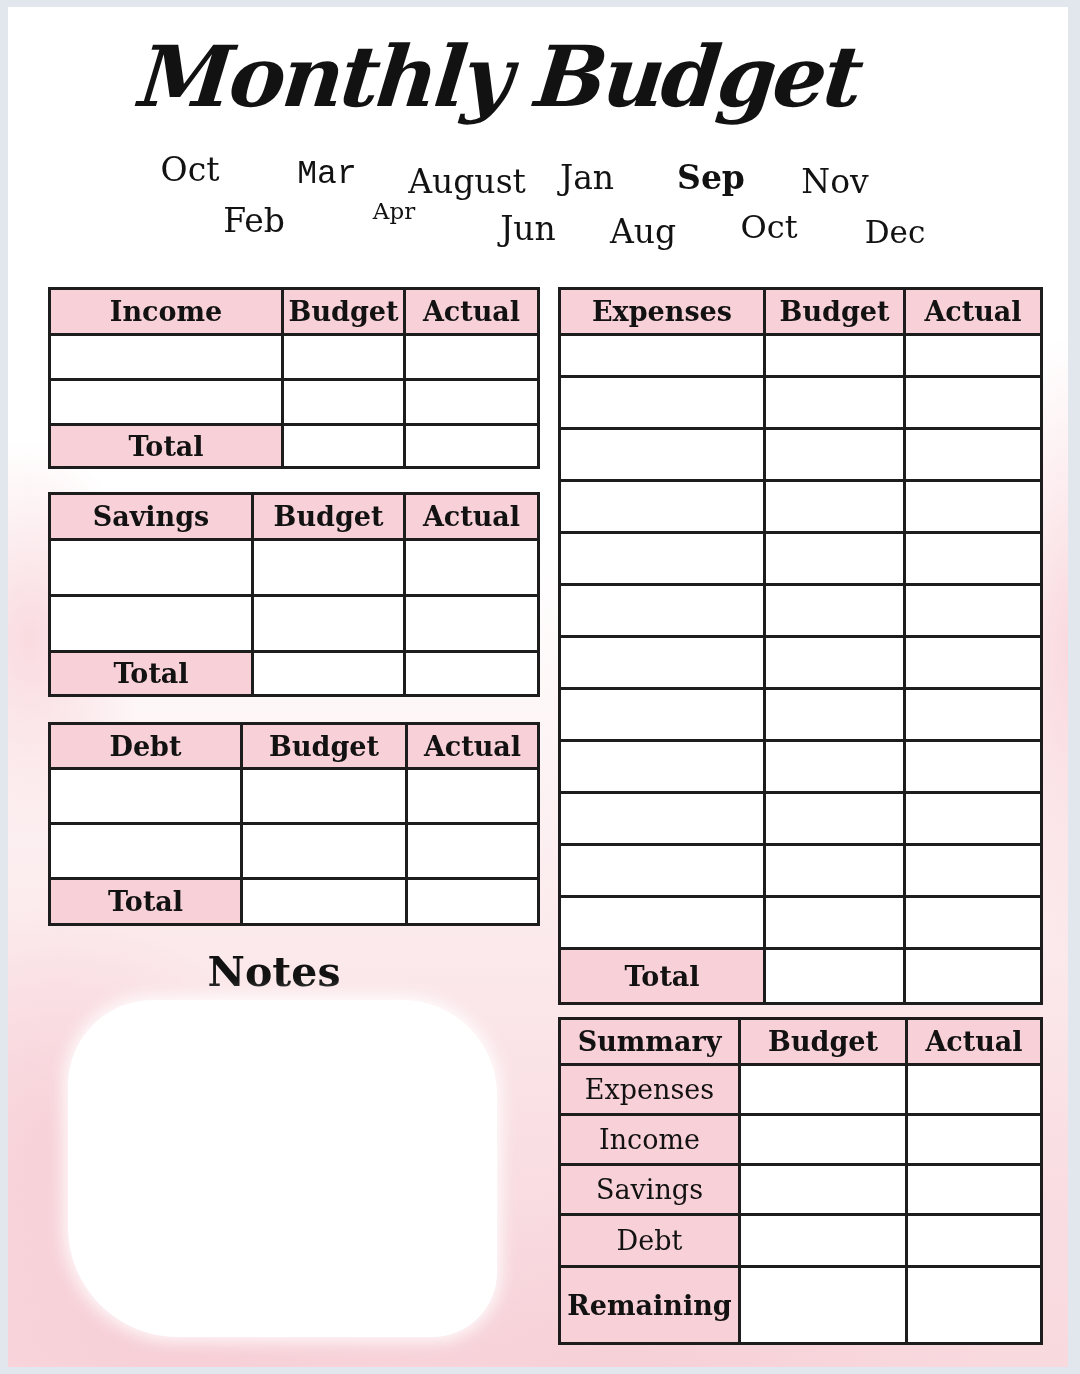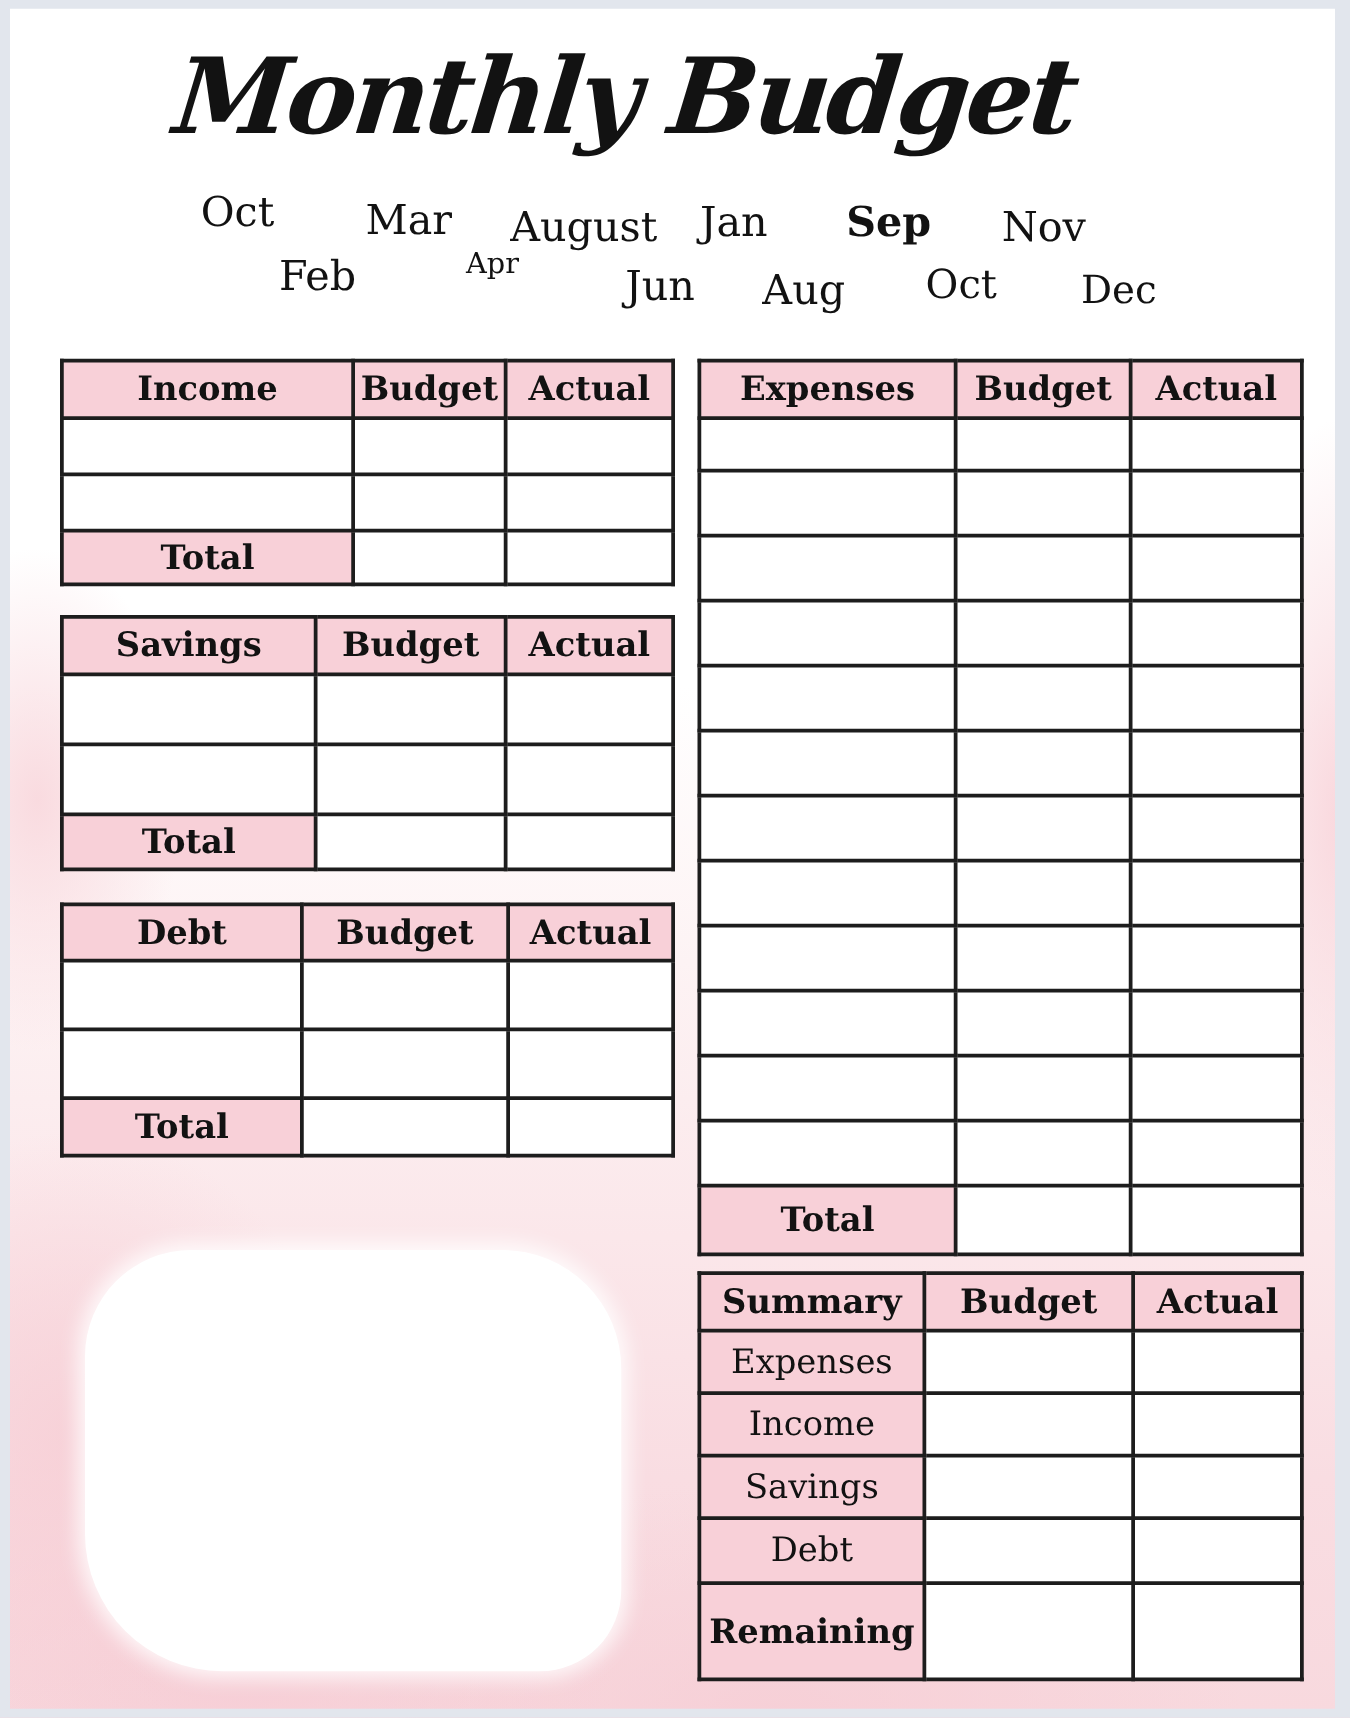--- a/index.html
+++ b/index.html
@@ -33,21 +33,21 @@
   .title {
     position: absolute; top: 22px; left: 0; width: 1000px;
     margin: 0; text-align: center;
     font-size: 84px; font-weight: 700; font-style: italic;
     letter-spacing: -3px; line-height: 1.3;
     transform: skewX(-6deg);
   }
   
   .month { position: absolute; font-size: 33px; white-space: nowrap; transform: translateX(-50%); }
   .m-jan { left: 190px; top: 150px; }
-  .m-mar { left: 327px; top: 156px; }
+  .m-mar { left: 327px; top: 156px; font-family: Liberation Mono, monospace; }
   .m-may { left: 467px; top: 162px; }
   .m-jul { left: 587px; top: 158px; }
   .m-sep { left: 711px; top: 158px; font-weight: bold; }
   .m-nov { left: 835px; top: 162px; }
   .m-feb { left: 254px; top: 201px; }
   .m-apr { left: 394px; top: 198px; font-size: 23px; text-align: center; }
   .m-jun { left: 528px; top: 209px; }
   .m-aug { left: 643px; top: 212px; }
   .m-oct { left: 769px; top: 208px; font-size: 32px; }
   .m-dec { left: 895px; top: 214px; font-size: 31px; }
@@ -327,17 +327,18 @@
           <td></td>
     </tr>
     <tr class="r-remaining">
       <td class="pink bold">Remaining</td>
       <td></td>
           <td></td>
     </tr>
   </tbody>
     </table>
 
+  <div class="notes-title">Notes</div>
   <div class="notes-blob"></div>
 
 </div>
 
 <div class="frame"></div>
 
 </body></html>

